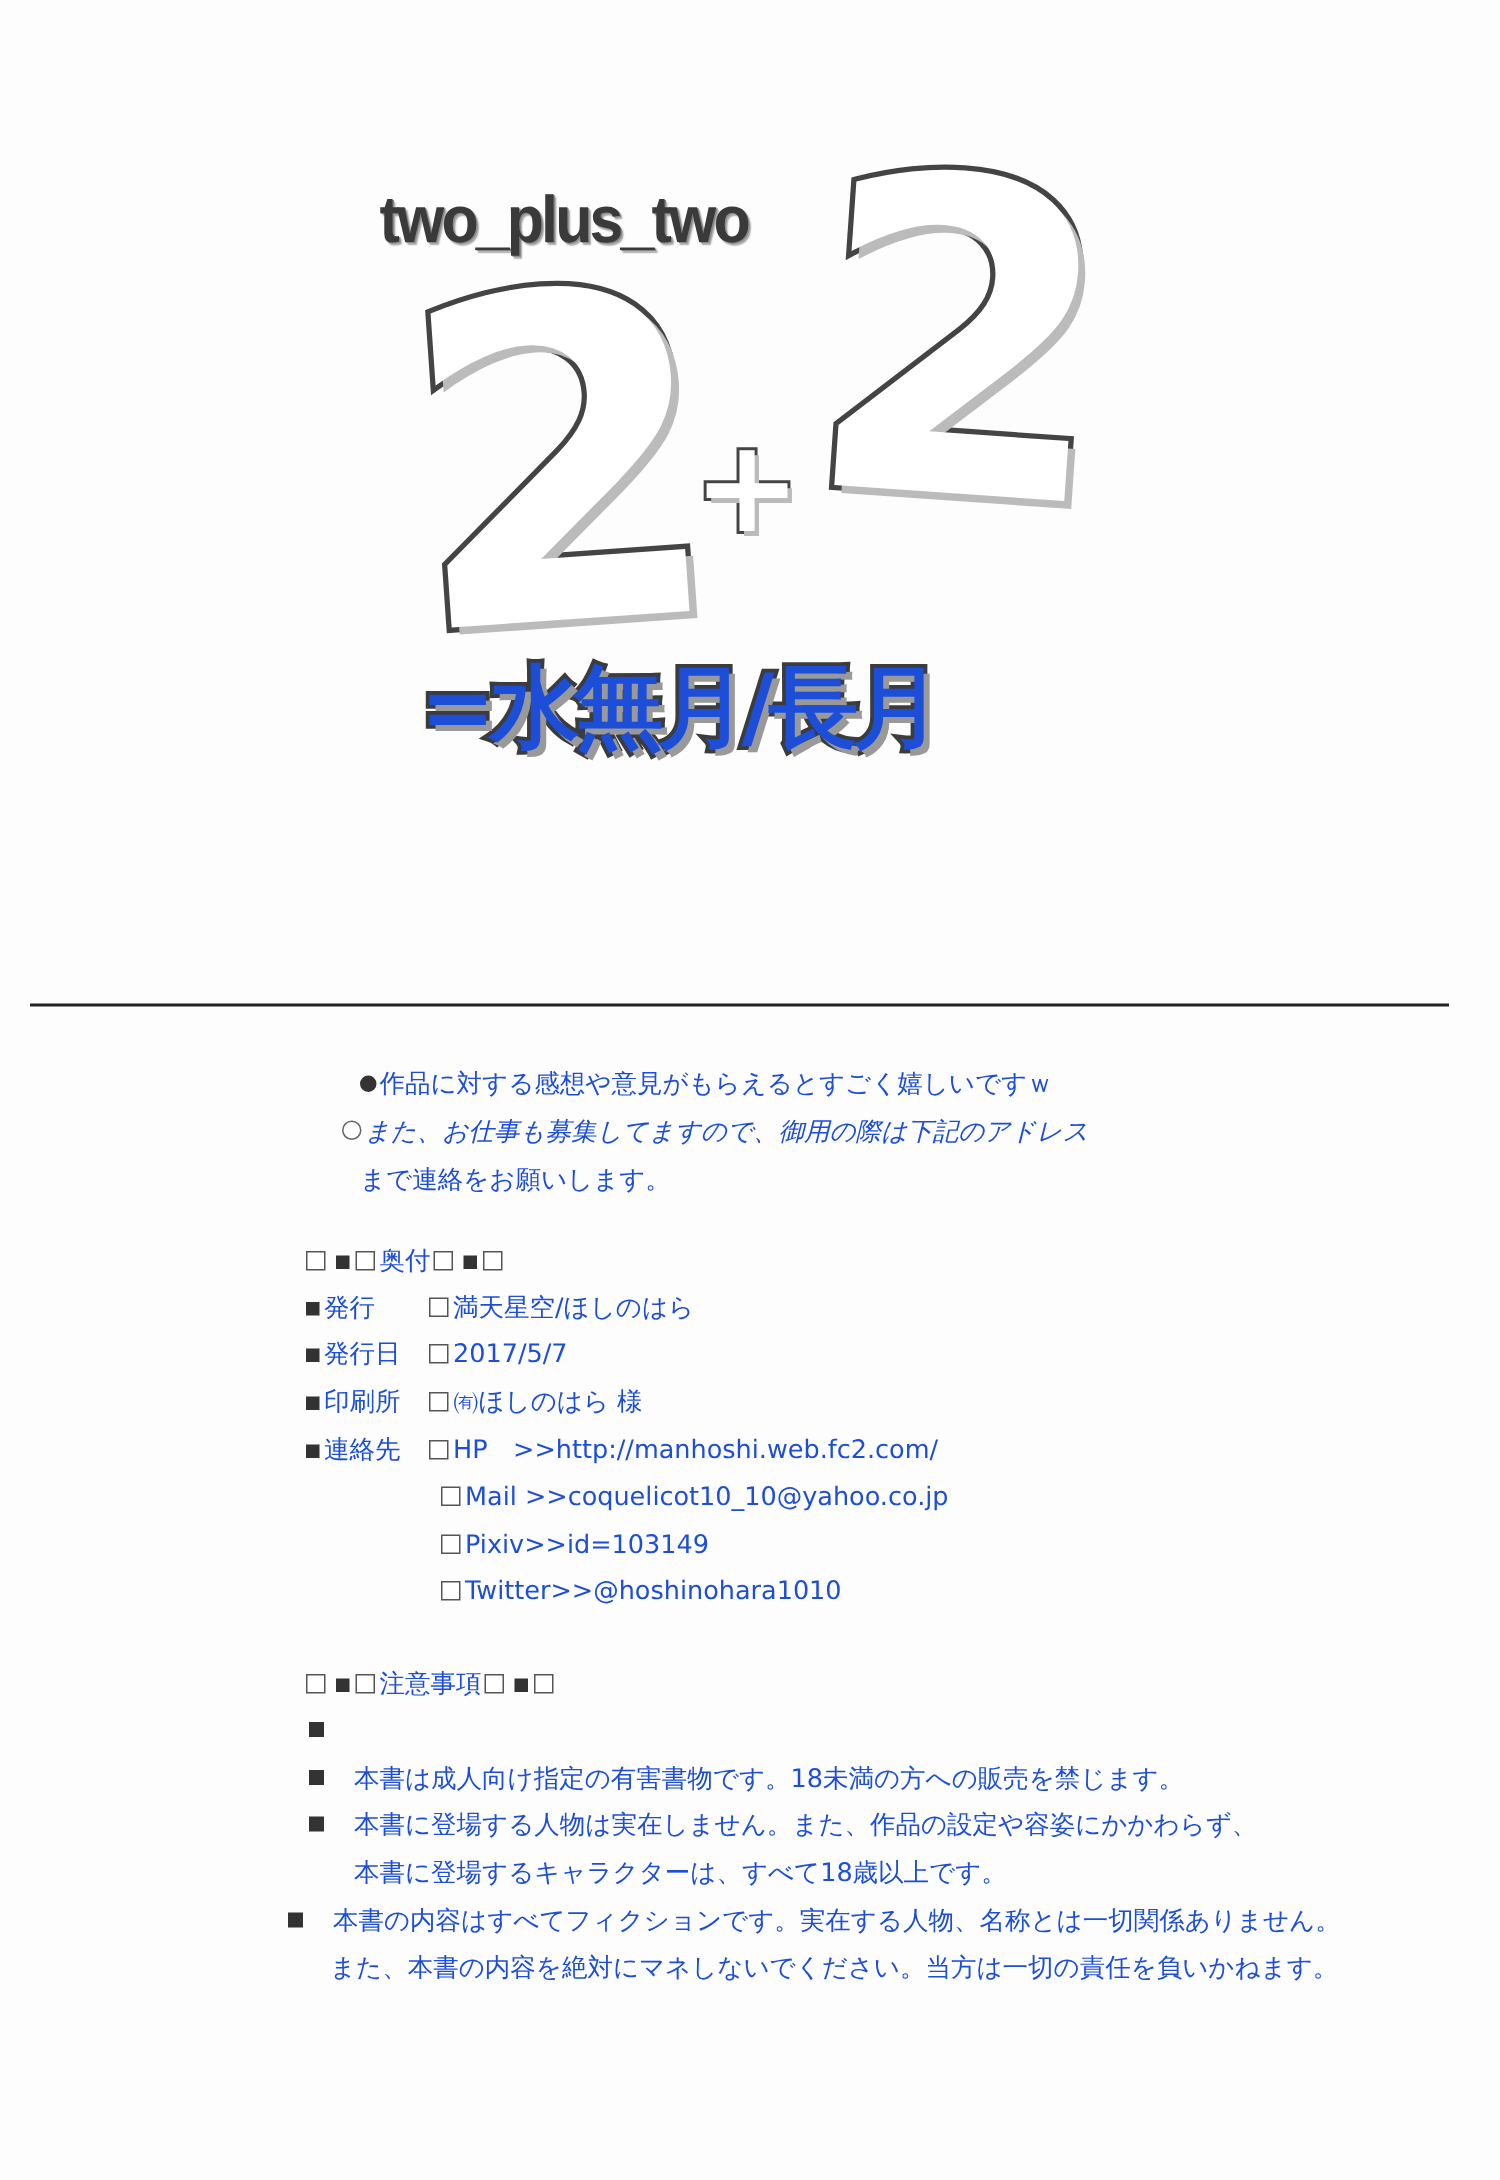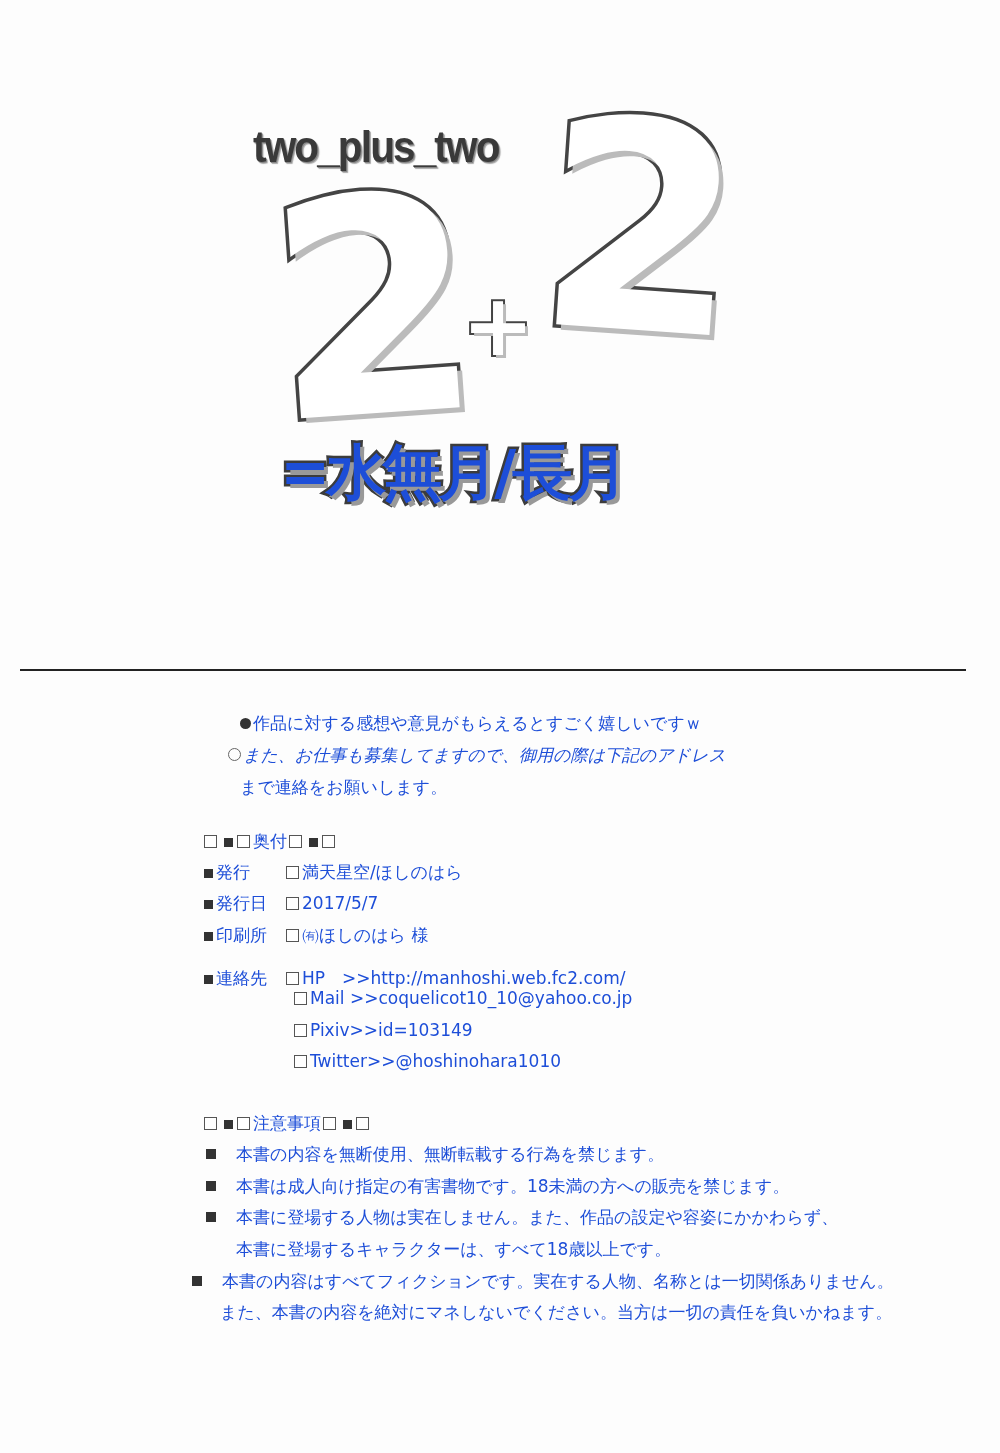--- a/index.html
+++ b/index.html
@@ -69,39 +69,39 @@
 
 <div class="text" style="left:204px; top:861px;">
   <span class="sq-fill" style="margin:0 3px 0 0"></span><span class="row-label">発行</span><span class="sq-open"></span><span>満天星空/ほしのはら</span>
 </div>
 <div class="text" style="left:204px; top:892px;">
   <span class="sq-fill" style="margin:0 3px 0 0"></span><span class="row-label">発行日</span><span class="sq-open"></span><span>2017/5/7</span>
 </div>
 <div class="text" style="left:204px; top:924px;">
   <span class="sq-fill" style="margin:0 3px 0 0"></span><span class="row-label">印刷所</span><span class="sq-open"></span><span>㈲ほしのはら 様</span>
 </div>
-<div class="text" style="left:204px; top:956px;margin-top:11px;">
+<div class="text" style="left:204px; top:956px;">
   <span class="sq-fill" style="margin:0 3px 0 0"></span><span class="row-label">連絡先</span><span class="sq-open"></span><span>HP　&gt;&gt;http://manhoshi.web.fc2.com/</span>
 </div>
 <div class="text" style="left:294px; top:987px;">
   <span class="sq-open"></span><span>Mail &gt;&gt;coquelicot10_10@yahoo.co.jp</span>
 </div>
 <div class="text" style="left:294px; top:1019px;">
   <span class="sq-open"></span><span>Pixiv&gt;&gt;id=103149</span>
 </div>
 <div class="text" style="left:294px; top:1050px;">
   <span class="sq-open"></span><span>Twitter&gt;&gt;@hoshinohara1010</span>
 </div>
 
 <div class="text" style="left:204px; top:1112px;">
   <span class="sq-open"></span><span class="sq-fill"></span><span class="sq-open"></span><span>注意事項</span><span class="sq-open" style="margin-left:2px"></span><span class="sq-fill"></span><span class="sq-open"></span>
 </div>
 
 <div class="text" style="left:206px; top:1143px;">
-  <span class="bullet-fill"></span><span>本書の内容を無断使用、無断転載する行為を禁じます。</span>
+  <span class="bullet-fill"></span>
 </div>
 <div class="text" style="left:206px; top:1175px;">
   <span class="bullet-fill"></span><span>本書は成人向け指定の有害書物です。18未満の方への販売を禁じます。</span>
 </div>
 <div class="text" style="left:206px; top:1206px;">
   <span class="bullet-fill"></span><span>本書に登場する人物は実在しません。また、作品の設定や容姿にかかわらず、</span>
 </div>
 <div class="text" style="left:236px; top:1238px;">本書に登場するキャラクターは、すべて18歳以上です。</div>
 <div class="text" style="left:192px; top:1270px;">
   <span class="bullet-fill"></span><span>本書の内容はすべてフィクションです。実在する人物、名称とは一切関係ありません。</span>

